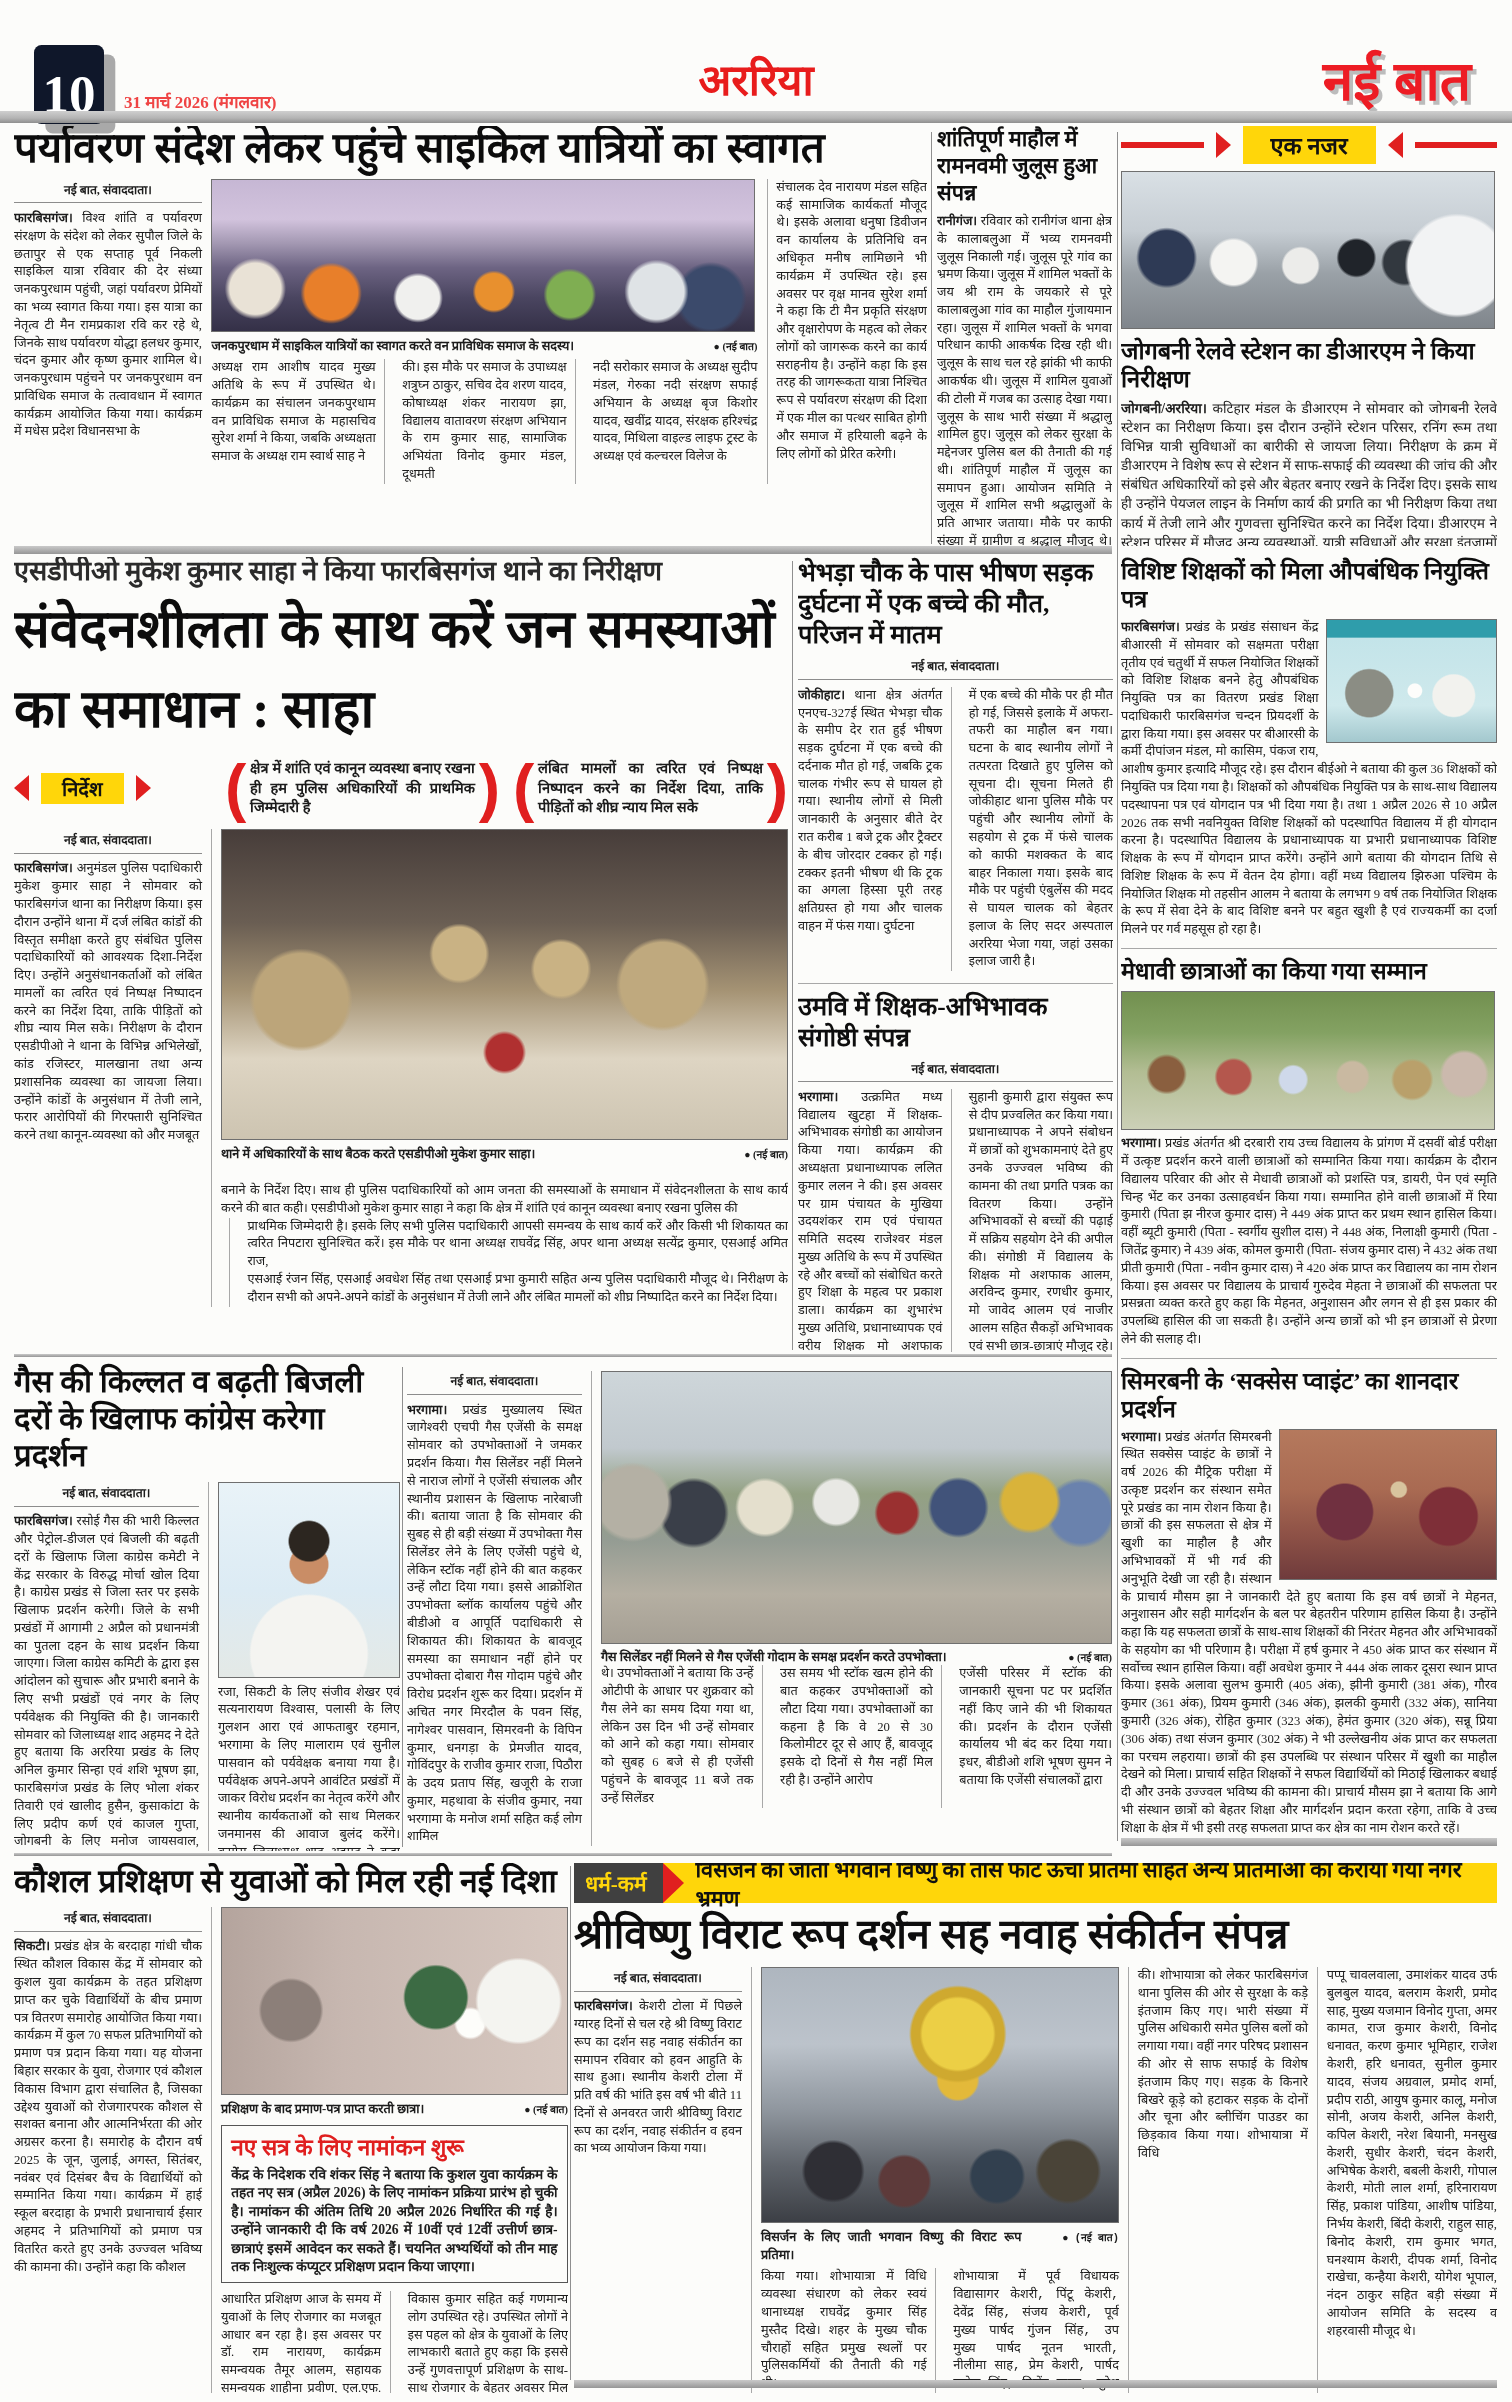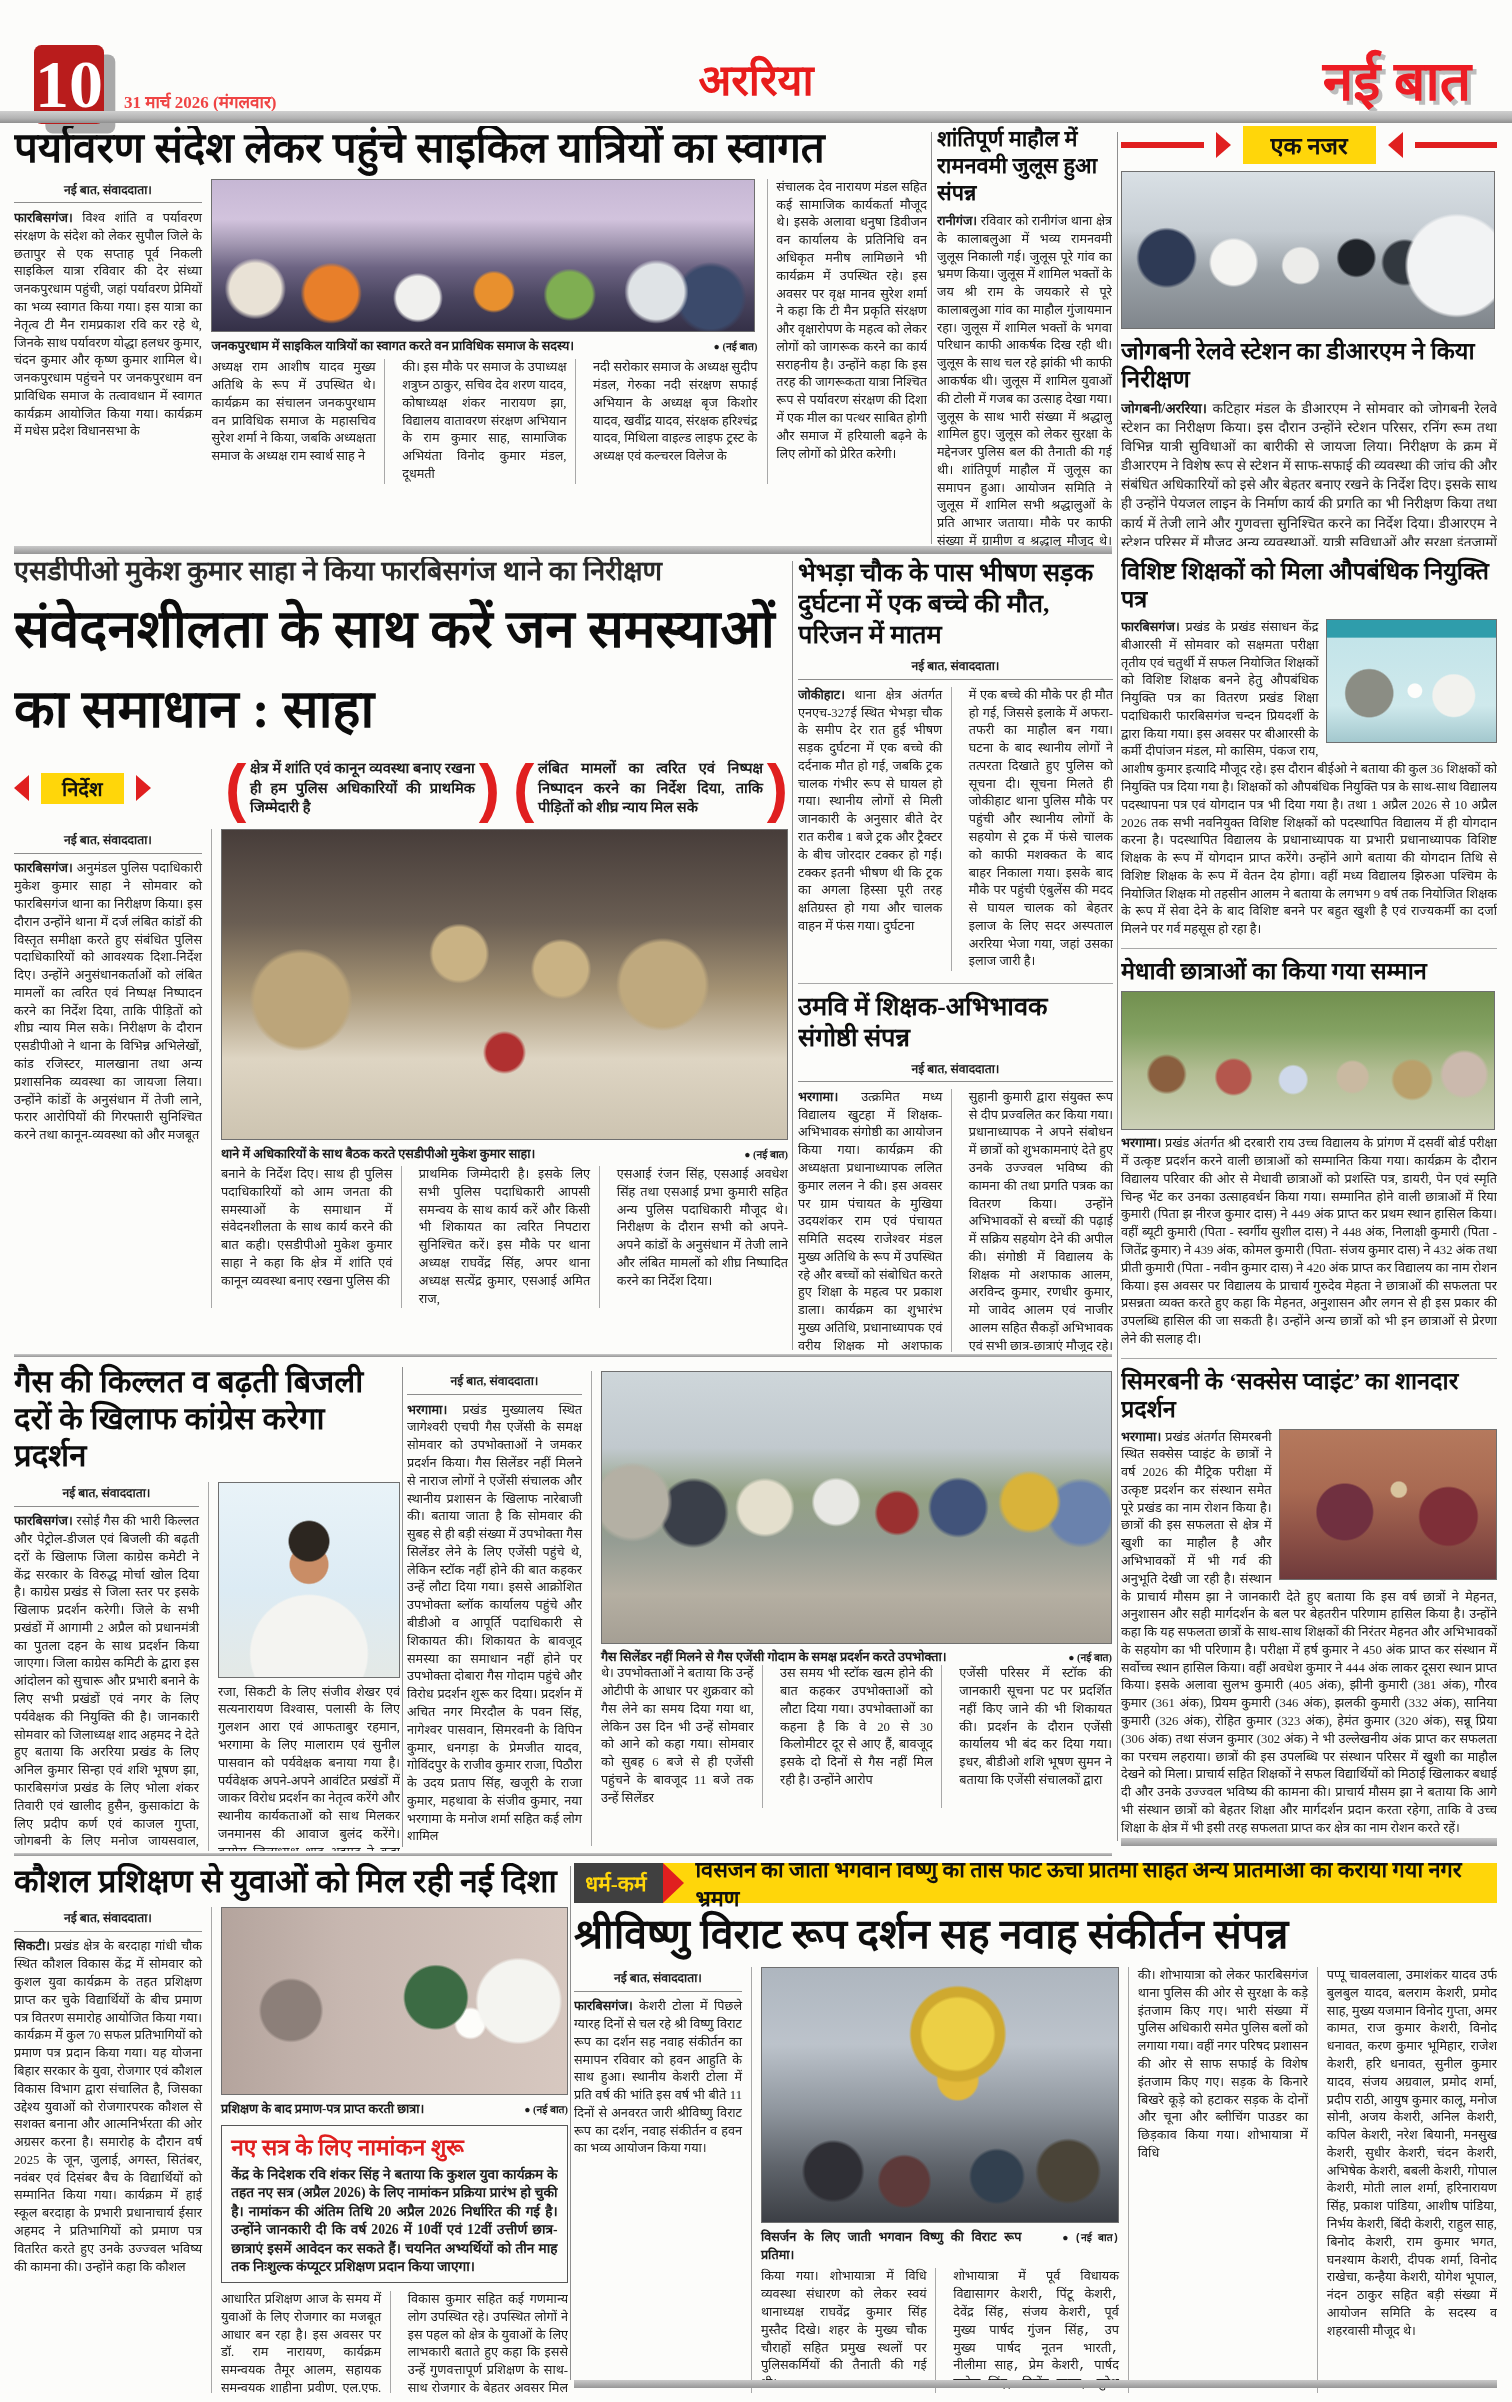--- a/index.html
+++ b/index.html
@@ -1,20 +1,20 @@
 <!DOCTYPE html>
 <html lang="hi" style="font-size:15px"><head>
 <meta charset="utf-8">
 <style>
   html,body{margin:0;padding:0;background:#d8d8d8;}
   .page{position:relative;width:1512px;height:2402px;background:#fcfcfa;overflow:hidden;
         font-family:"Liberation Serif","DejaVu Serif",serif;color:#1c1c1c;}
   
-  .pagenum{position:absolute;left:34px;top:45px;width:70px;height:79px;background:#b91c1c;
-           border-radius:7.5px;color:#fff;font-weight:bold;font-size:68px;display:flex;
+  .pagenum{position:absolute;left:34px;top:45px;width:70px;height:79px;background:#0f172a;
+           border-radius:7.5px;color:#fff;font-weight:bold;font-size:53px;display:flex;
            align-items:flex-end;justify-content:center;box-shadow:11.3px 9.4px 0 #a9a9a9;}
   .dateline-top{position:absolute;left:124px;top:90px;font-size:17px;font-weight:bold;color:#ef4444;}
   .edition{position:absolute;left:0;right:0;top:49px;text-align:center;font-size:43px;
            font-weight:900;color:#e81c1c;}
   .masthead{position:absolute;right:41px;top:41px;font-size:55px;font-weight:900;color:#ed1c24;
             text-shadow:3.8px 3.8px 0 #bcbcbc;}
   .graybar{position:absolute;left:0;right:0;top:111px;height:12.2px;
            background:linear-gradient(180deg,#cfcfcf,#b3b3b3 60%,#8f8f8f);}
   
   .sec{position:absolute;}
@@ -212,21 +212,21 @@
       <div style="width:188px;flex:none;">
         <div class="byline">नई बात, संवाददाता।</div>
         <div class="bodytxt"><span class="dl">फारबिसगंज।</span> <span>अनुमंडल पुलिस पदाधिकारी मुकेश कुमार साहा ने सोमवार को फारबिसगंज थाना का निरीक्षण किया। इस दौरान उन्होंने थाना में दर्ज लंबित कांडों की विस्तृत समीक्षा करते हुए संबंधित पुलिस पदाधिकारियों को आवश्यक दिशा-निर्देश दिए। उन्होंने अनुसंधानकर्ताओं को लंबित मामलों का त्वरित एवं निष्पक्ष निष्पादन करने का निर्देश दिया, ताकि पीड़ितों को शीघ्र न्याय मिल सके। निरीक्षण के दौरान एसडीपीओ ने थाना के विभिन्न अभिलेखों, कांड रजिस्टर, मालखाना तथा अन्य प्रशासनिक व्यवस्था का जायजा लिया। उन्होंने कांडों के अनुसंधान में तेजी लाने, फरार आरोपियों की गिरफ्तारी सुनिश्चित करने तथा कानून-व्यवस्था को और मजबूत</span></div>
       </div>
       <div style="flex:1;border-left:0.9px solid #a8a8a8;padding-left:8.5px;">
         <div class="photo ph-sdpo" style="width:100%;height:311px;"></div>
         <div class="caption">
           <span>थाने में अधिकारियों के साथ बैठक करते एसडीपीओ मुकेश कुमार साहा।</span>
           <span class="credit"><span>●</span> <span>(नई बात)</span></span>
         </div>
-        <div class="cols" style="margin-top:4px;">
+        <div class="cols" style="margin-top:20px;flex-direction:column;">
           <div class="bodytxt">बनाने के निर्देश दिए। साथ ही पुलिस पदाधिकारियों को आम जनता की समस्याओं के समाधान में संवेदनशीलता के साथ कार्य करने की बात कही। एसडीपीओ मुकेश कुमार साहा ने कहा कि क्षेत्र में शांति एवं कानून व्यवस्था बनाए रखना पुलिस की</div>
           <div class="bodytxt">प्राथमिक जिम्मेदारी है। इसके लिए सभी पुलिस पदाधिकारी आपसी समन्वय के साथ कार्य करें और किसी भी शिकायत का त्वरित निपटारा सुनिश्चित करें। इस मौके पर थाना अध्यक्ष राघवेंद्र सिंह, अपर थाना अध्यक्ष सत्येंद्र कुमार, एसआई अमित राज,</div>
           <div class="bodytxt">एसआई रंजन सिंह, एसआई अवधेश सिंह तथा एसआई प्रभा कुमारी सहित अन्य पुलिस पदाधिकारी मौजूद थे। निरीक्षण के दौरान सभी को अपने-अपने कांडों के अनुसंधान में तेजी लाने और लंबित मामलों को शीघ्र निष्पादित करने का निर्देश दिया।</div>
         </div>
       </div>
     </div>
   </div>
 
   <div class="sec clip" style="left:798px;top:557px;width:315px;height:795px;">
     <div>

